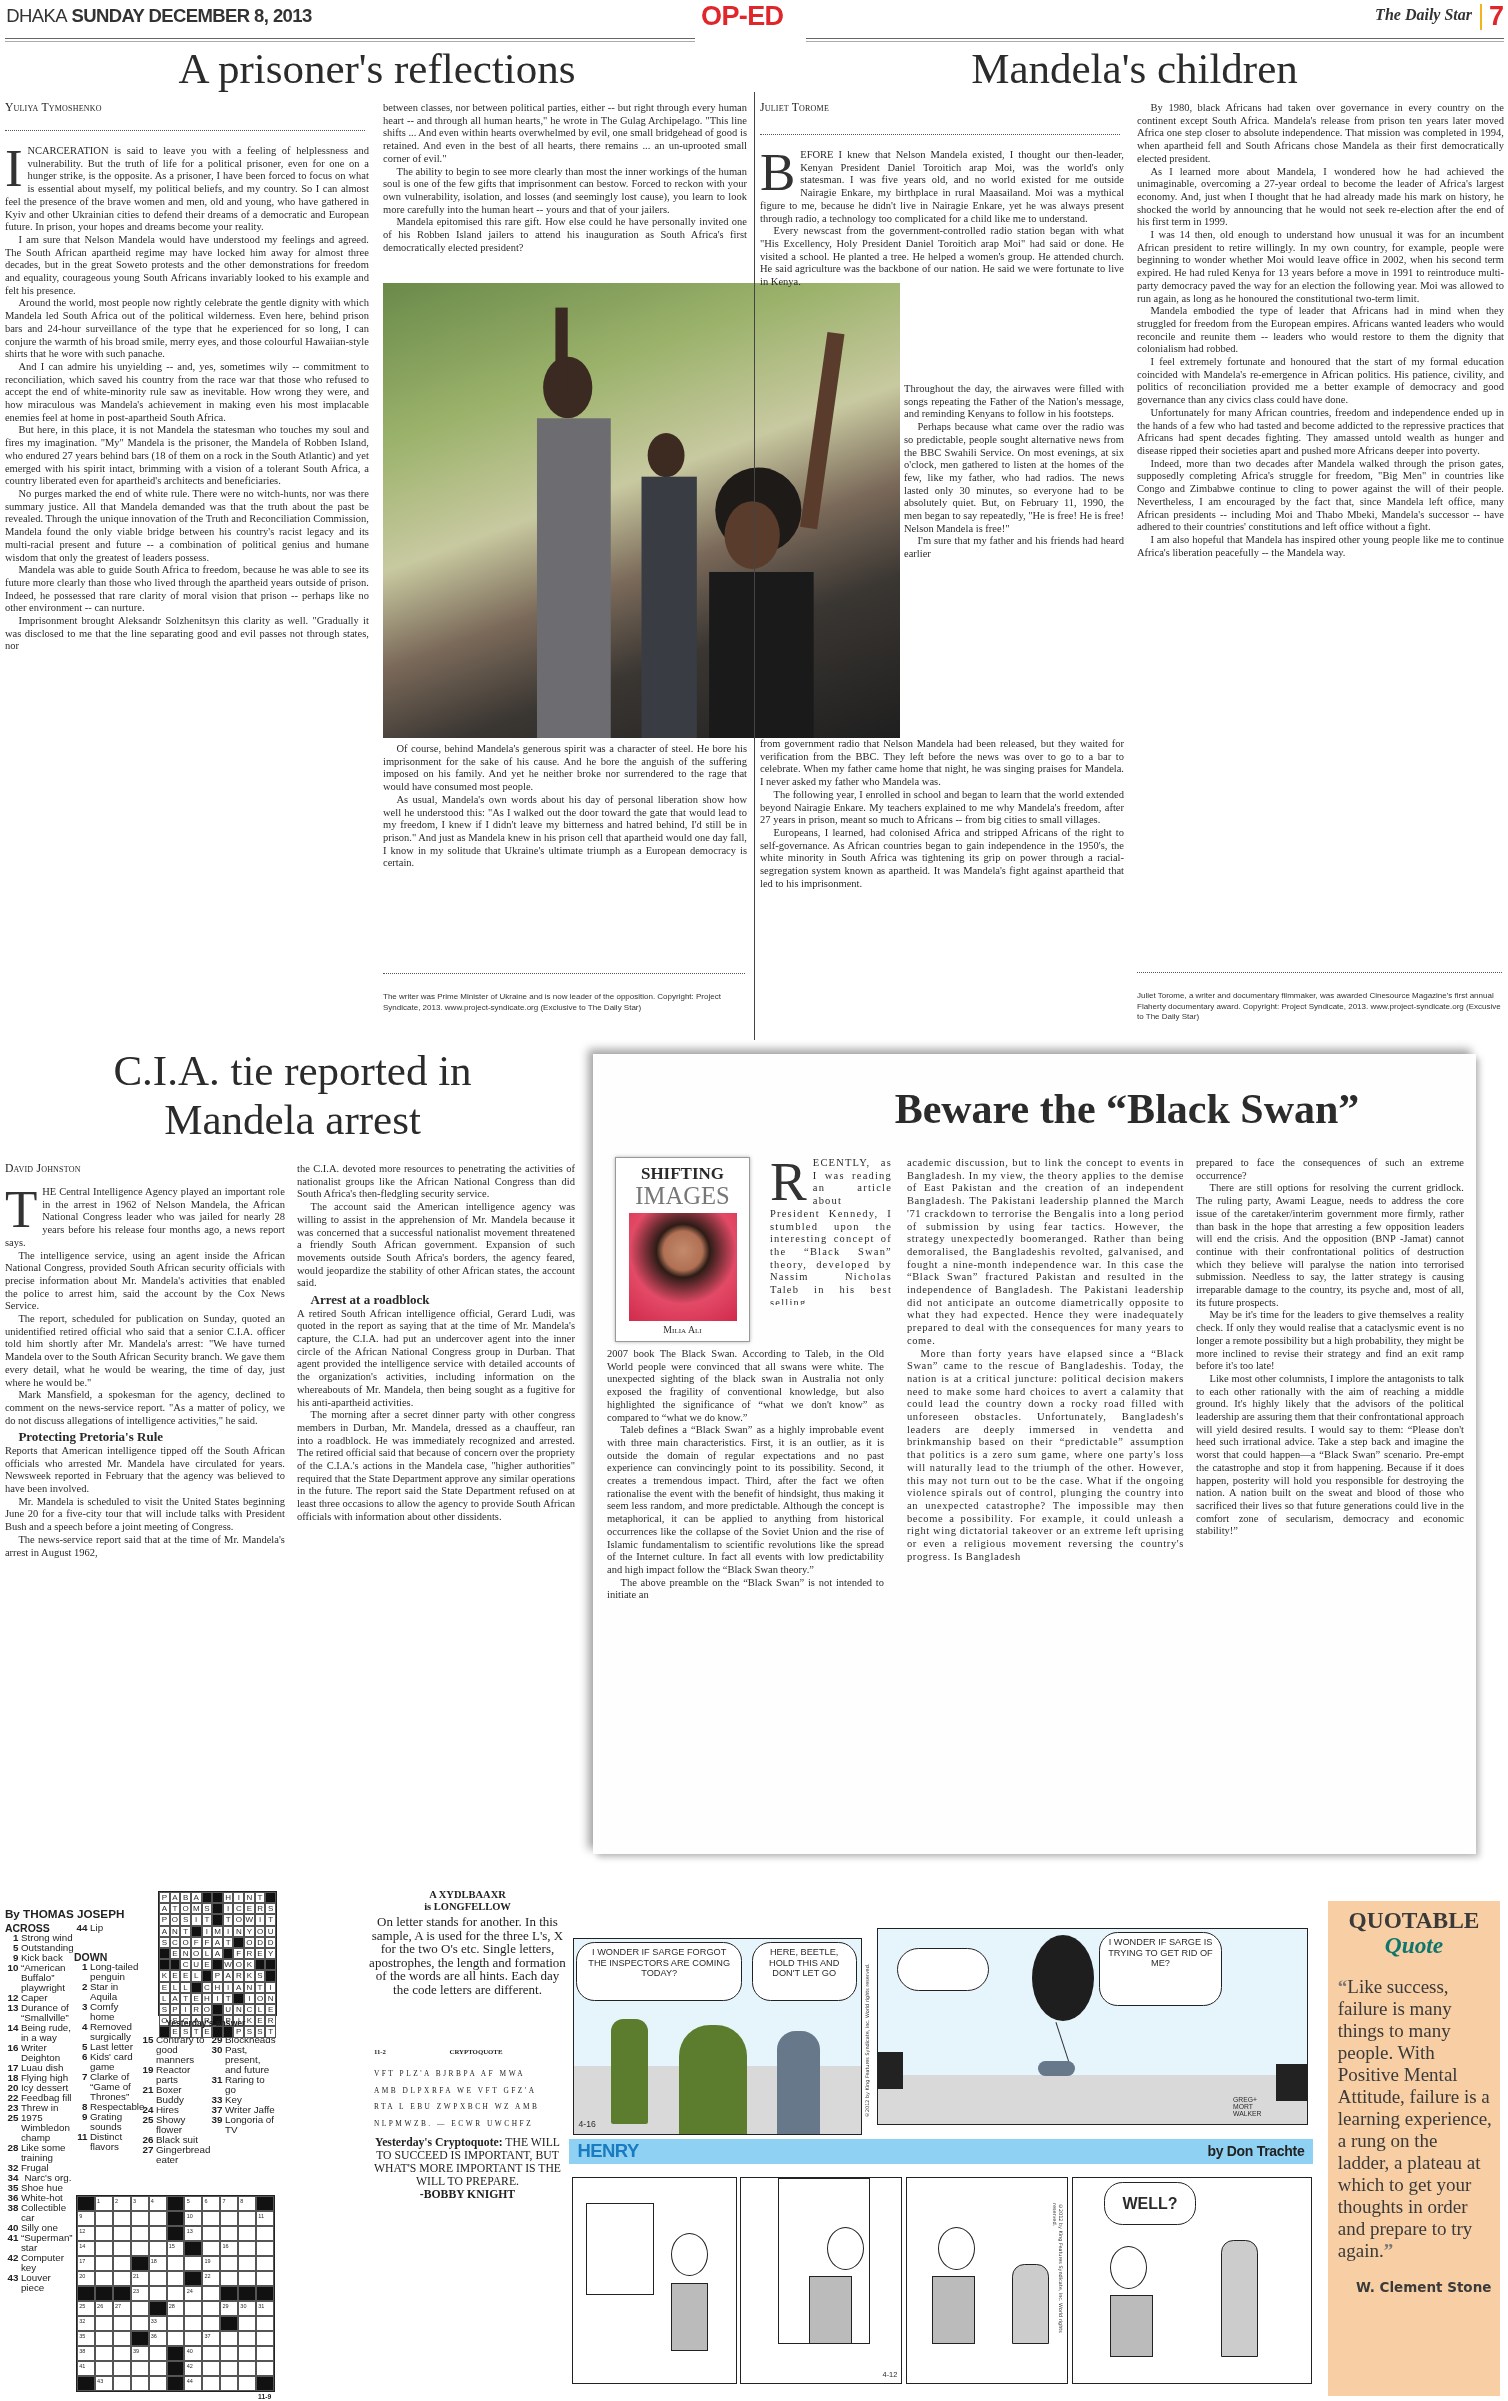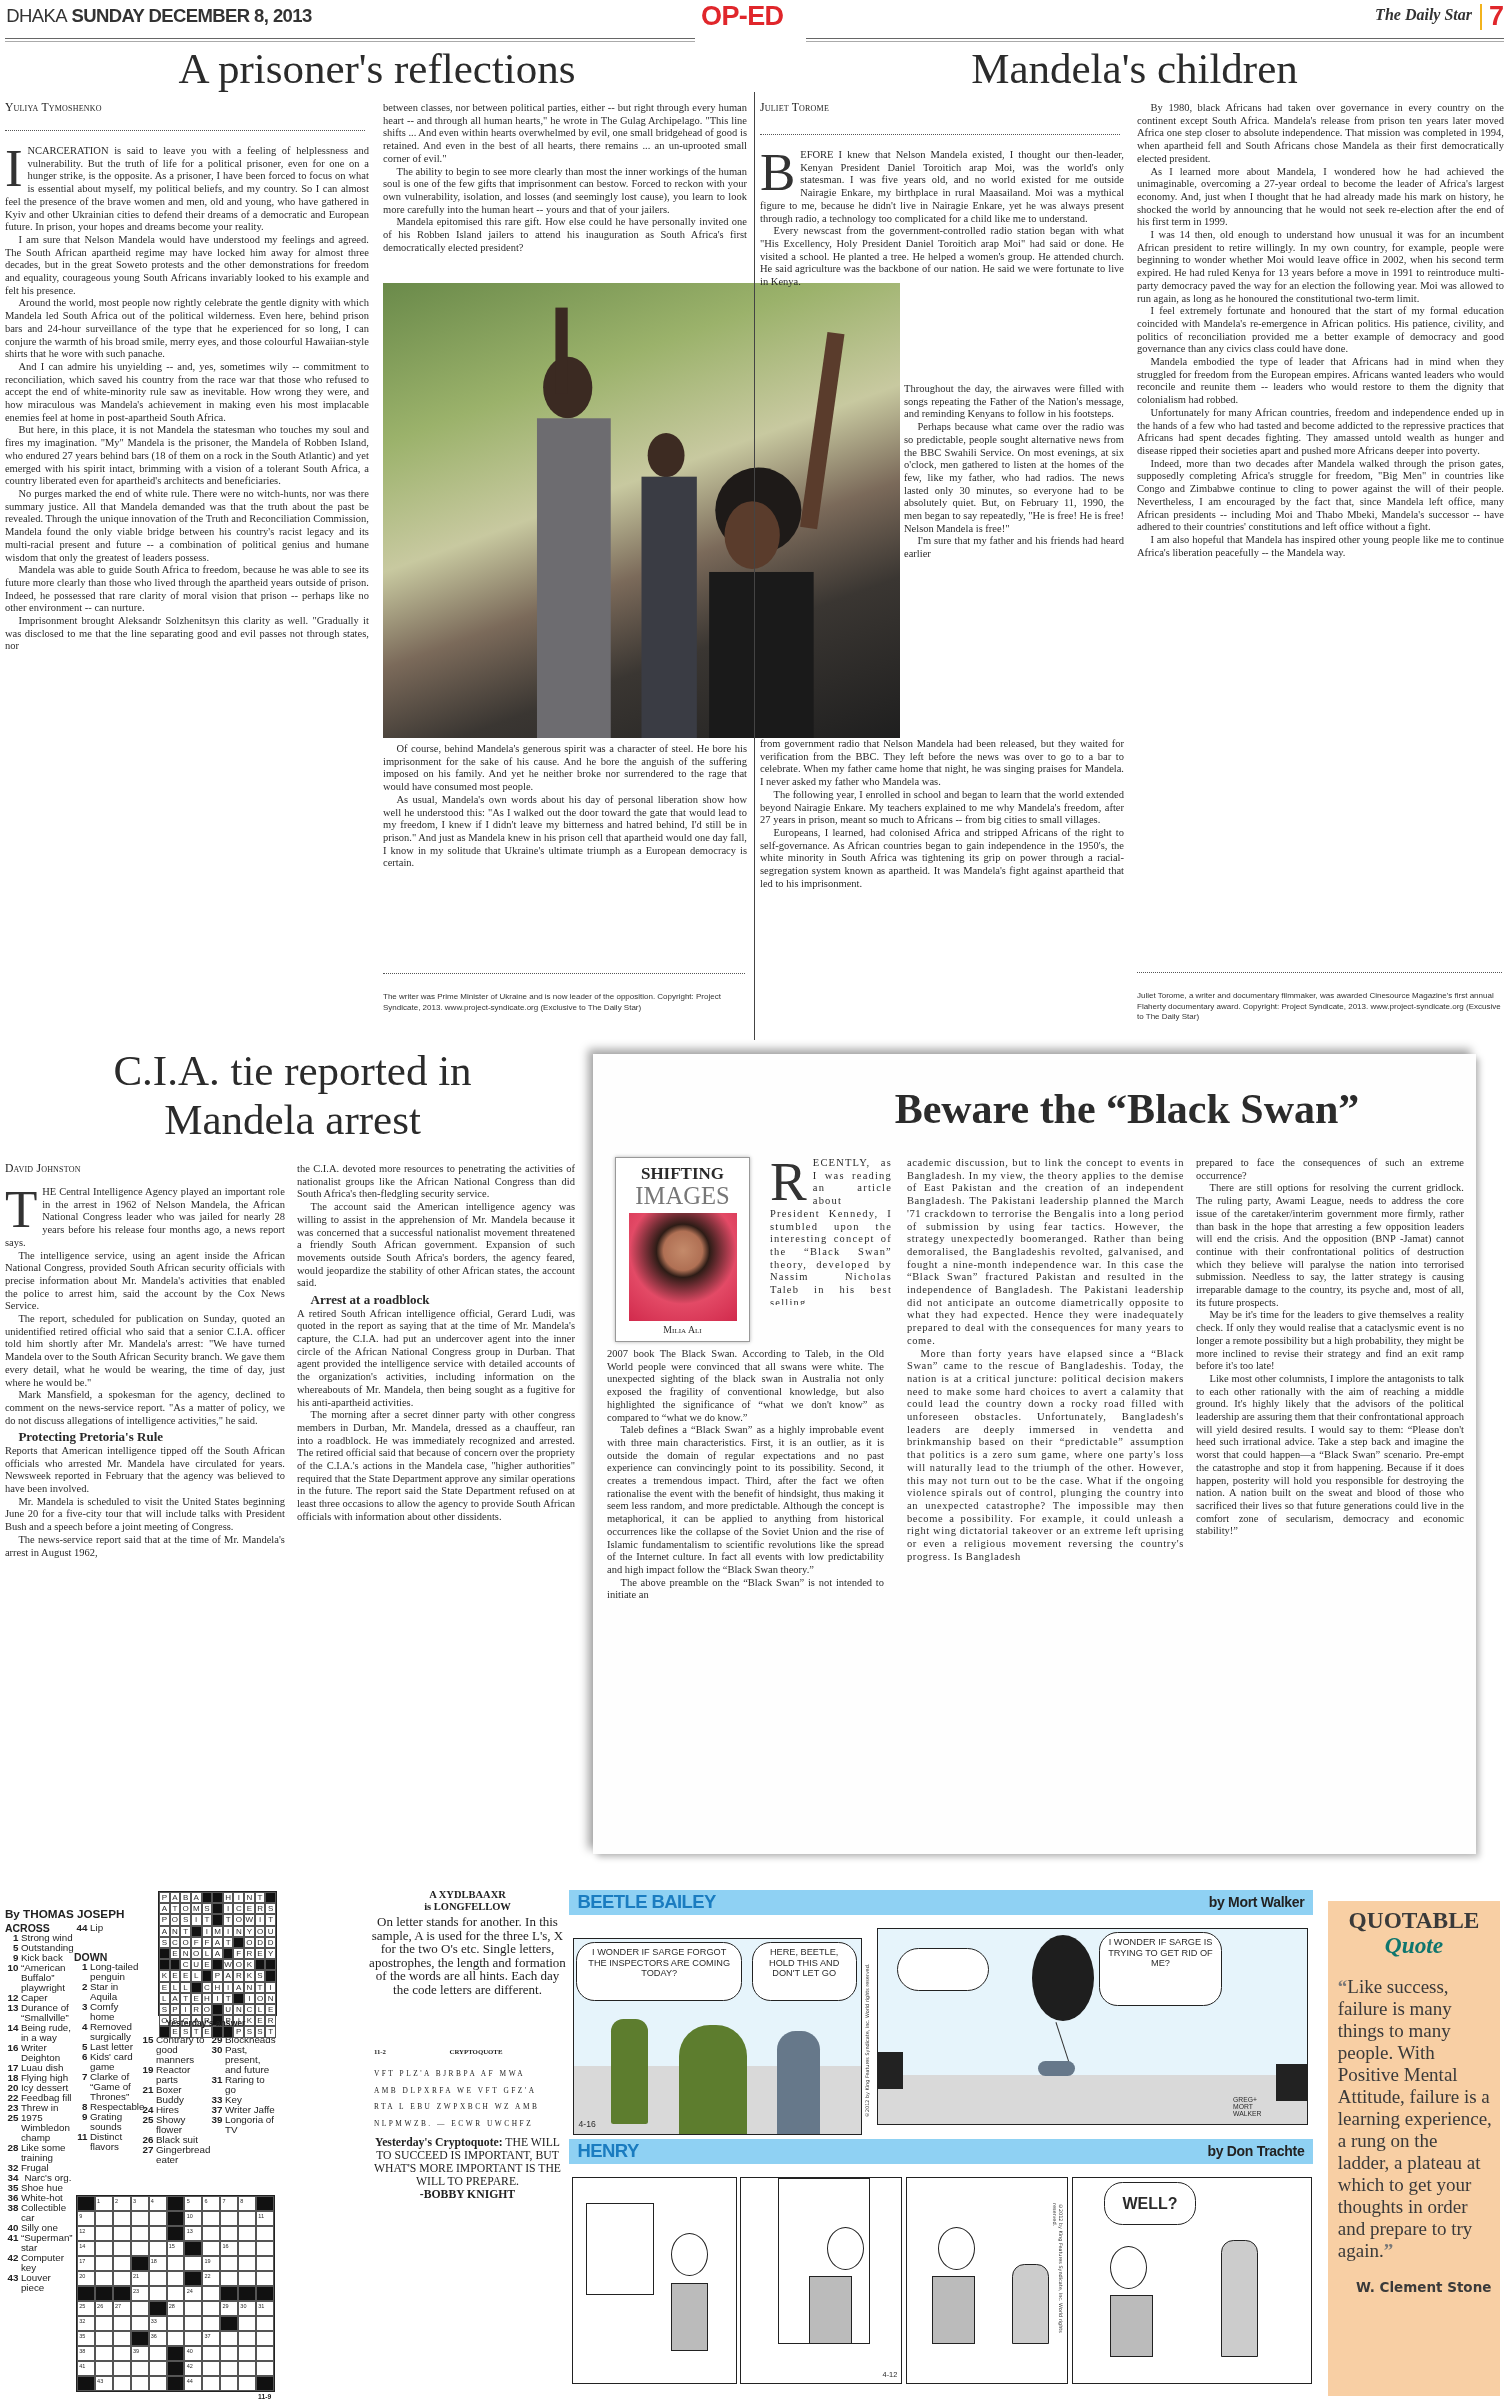--- a/index.html
+++ b/index.html
@@ -117,22 +117,22 @@
   </div>
   <div class="abs col" style="left:760px;top:738px;width:364px;height:289px;overflow:hidden;">
     <p class="noind">from government radio that Nelson Mandela had been released, but they waited for verification from the BBC. They left before the news was over to go to a bar to celebrate. When my father came home that night, he was singing praises for Mandela. I never asked my father who Mandela was.</p>
     <p>The following year, I enrolled in school and began to learn that the world extended beyond Nairagie Enkare. My teachers explained to me why Mandela's freedom, after 27 years in prison, meant so much to Africans -- from big cities to small villages.</p>
     <p>Europeans, I learned, had colonised Africa and stripped Africans of the right to self-governance. As African countries began to gain independence in the 1950's, the white minority in South Africa was tightening its grip on power through a racial-segregation system known as apartheid. It was Mandela's fight against apartheid that led to his imprisonment.</p>
   </div>
   <div class="abs col" style="left:1137px;top:102px;width:367px;height:837px;overflow:hidden;">
     <p>By 1980, black Africans had taken over governance in every country on the continent except South Africa. Mandela's release from prison ten years later moved Africa one step closer to absolute independence. That mission was completed in 1994, when apartheid fell and South Africans chose Mandela as their first democratically elected president.</p>
     <p>As I learned more about Mandela, I wondered how he had achieved the unimaginable, overcoming a 27-year ordeal to become the leader of Africa's largest economy. And, just when I thought that he had already made his mark on history, he shocked the world by announcing that he would not seek re-election after the end of his first term in 1999.</p>
     <p>I was 14 then, old enough to understand how unusual it was for an incumbent African president to retire willingly. In my own country, for example, people were beginning to wonder whether Moi would leave office in 2002, when his second term expired. He had ruled Kenya for 13 years before a move in 1991 to reintroduce multi-party democracy paved the way for an election the following year. Moi was allowed to run again, as long as he honoured the constitutional two-term limit.</p>
+    <p>Mandela embodied the type of leader that Africans had in mind when they struggled for freedom from the European empires. Africans wanted leaders who would reconcile and reunite them -- leaders who would restore to them the dignity that colonialism had robbed.</p>
     <p>I feel extremely fortunate and honoured that the start of my formal education coincided with Mandela's re-emergence in African politics. His patience, civility, and politics of reconciliation provided me a better example of democracy and good governance than any civics class could have done.</p>
-    <p>Mandela embodied the type of leader that Africans had in mind when they struggled for freedom from the European empires. Africans wanted leaders who would reconcile and reunite them -- leaders who would restore to them the dignity that colonialism had robbed.</p>
     <p>Unfortunately for many African countries, freedom and independence ended up in the hands of a few who had tasted and become addicted to the repressive practices that Africans had spent decades fighting. They amassed untold wealth as hunger and disease ripped their societies apart and pushed more Africans deeper into poverty.</p>
     <p>Indeed, more than two decades after Mandela walked through the prison gates, supposedly completing Africa's struggle for freedom, "Big Men" in countries like Congo and Zimbabwe continue to cling to power against the will of their people. Nevertheless, I am encouraged by the fact that, since Mandela left office, many African presidents -- including Moi and Thabo Mbeki, Mandela's successor -- have adhered to their countries' constitutions and left office without a fight.</p>
     <p>I am also hopeful that Mandela has inspired other young people like me to continue Africa's liberation peacefully -- the Mandela way.</p>
   </div>
   <div class="abs dots" style="left:1137px;top:972px;width:365px;"></div>
   <div class="abs note" style="left:1137px;top:991px;width:367px;">Juliet Torome, a writer and documentary filmmaker, was awarded Cinesource Magazine's first annual Flaherty documentary award. Copyright: Project Syndicate, 2013. www.project-syndicate.org (Excusive to The Daily Star)</div>
 </section>
 
 <section>
   <h1 class="abs headline" style="left:0;top:1046px;width:585px;font-size:43px;line-height:49px;">
@@ -704,24 +704,20 @@
     <div>NLPMWZB. — ECWR UWCHFZ</div>
   </div>
   <div class="abs crypto" style="left:369px;top:2136px;width:197px;font-size:11.7px;line-height:13px;">
     <b>Yesterday's Cryptoquote:</b>
     <span>THE WILL TO SUCCEED IS IMPORTANT, BUT WHAT'S MORE IMPORTANT IS THE WILL TO PREPARE.</span>
     <div style="font-weight:bold;">-BOBBY KNIGHT</div>
   </div>
 </section>
 
 <section class="abs" style="left:569px;top:1890px;width:744px;height:243px;">
-  <div class="strip-head">
-    <span class="strip-title">BEETLE BAILEY</span>
-    <span class="strip-by">by Mort Walker</span>
-  </div>
   <div class="panel" style="left:3.7px;top:48px;width:289px;height:197px;">
     <div style="position:absolute;left:0;bottom:0;width:100%;height:68px;background:#d9d9d9;"></div>
     <div class="bubble" style="left:2.5px;top:2.5px;width:166px;height:59px;">I WONDER IF SARGE FORGOT THE INSPECTORS ARE COMING TODAY?</div>
     <div class="bubble" style="left:178px;top:2.5px;width:105px;height:59px;">HERE, BEETLE, HOLD THIS AND DON'T LET GO</div>
     <div style="position:absolute;left:37px;top:80px;width:37px;height:105px;background:#5d7d2e;border-radius:12.3px 12.3px 2.5px 2.5px;"></div>
     <div style="position:absolute;left:105px;top:86px;width:68px;height:111px;background:#5d7d2e;border-radius:31px 31px 2.5px 2.5px;"></div>
     <div style="position:absolute;left:203px;top:92px;width:43px;height:105px;background:#66788a;border-radius:18.5px 18.5px 2.5px 2.5px;"></div>
     <div style="position:absolute;left:4.9px;bottom:4.9px;font-family:'Liberation Sans',sans-serif;font-size:8.6px;">4-16</div>
   </div>
   <div style="position:absolute;left:295px;top:43px;width:8.6px;height:185px;writing-mode:vertical-rl;transform:rotate(180deg);font-family:'DejaVu Sans',sans-serif;font-size:4.9px;color:#333;">©2012 by King Features Syndicate, Inc. World rights reserved.</div>

